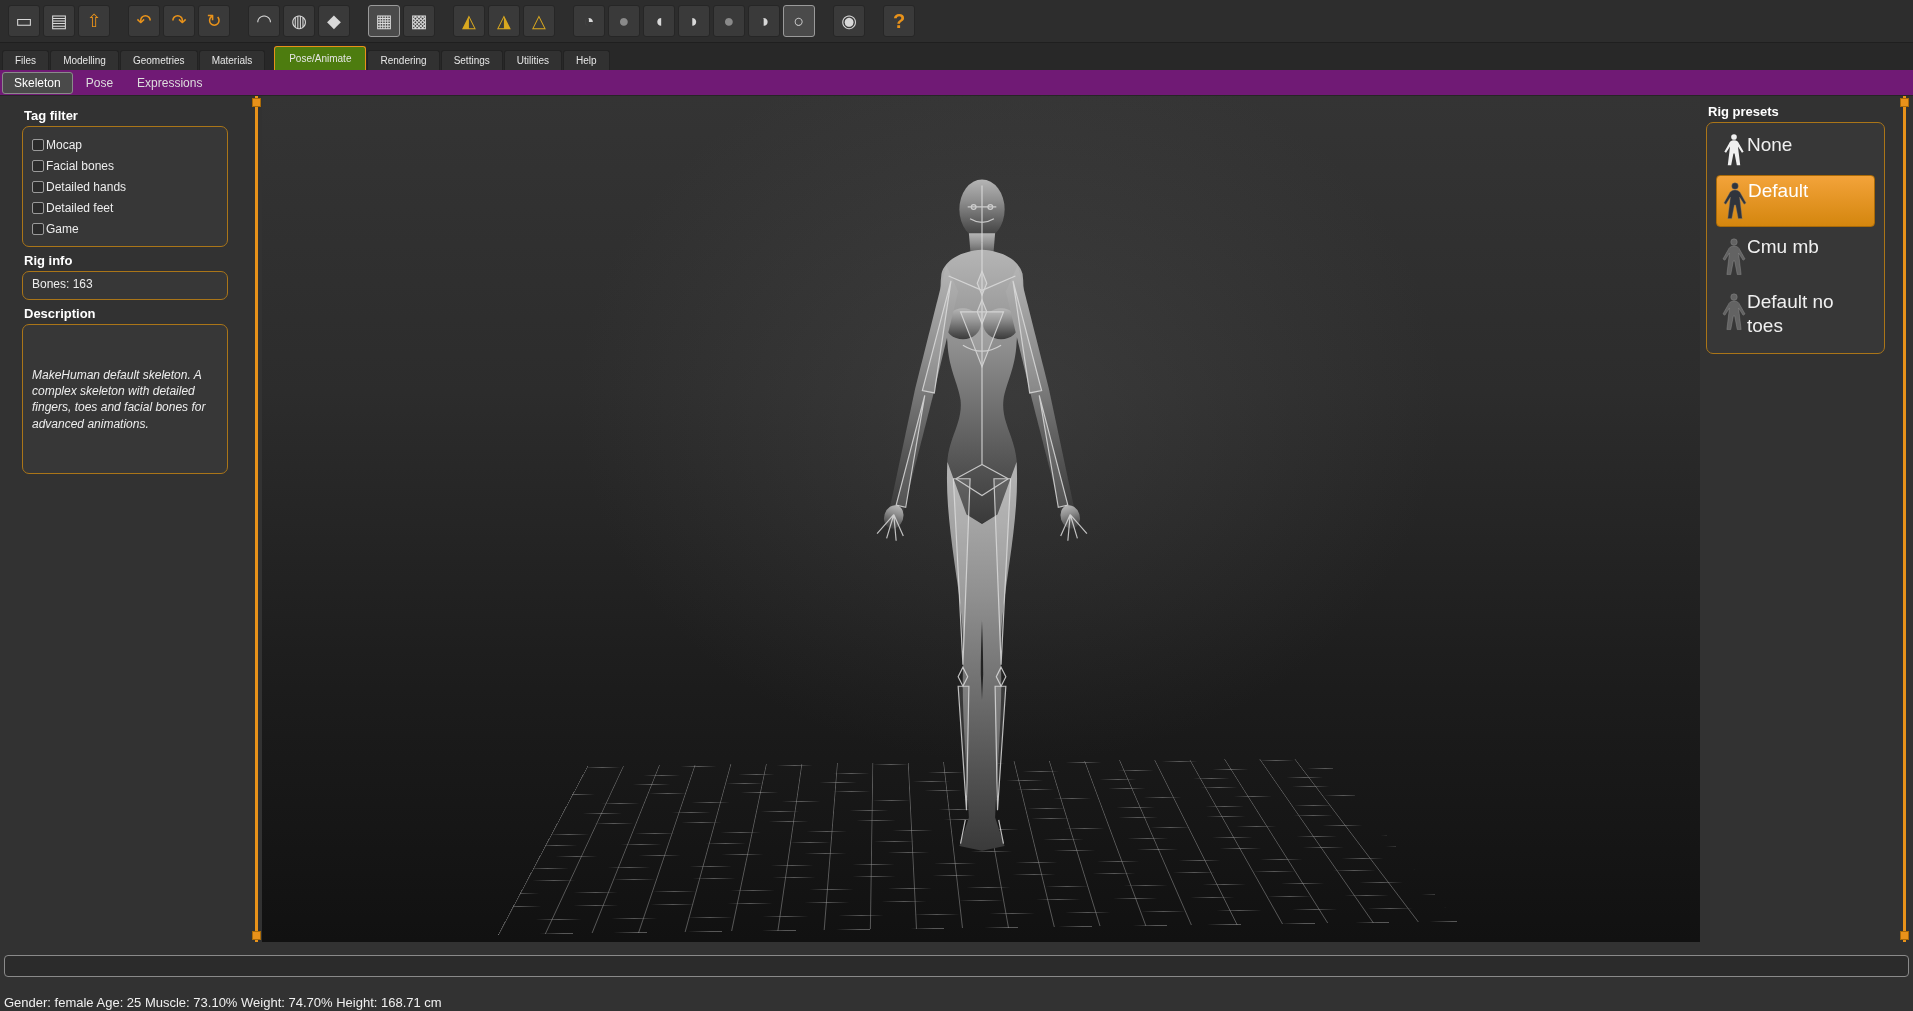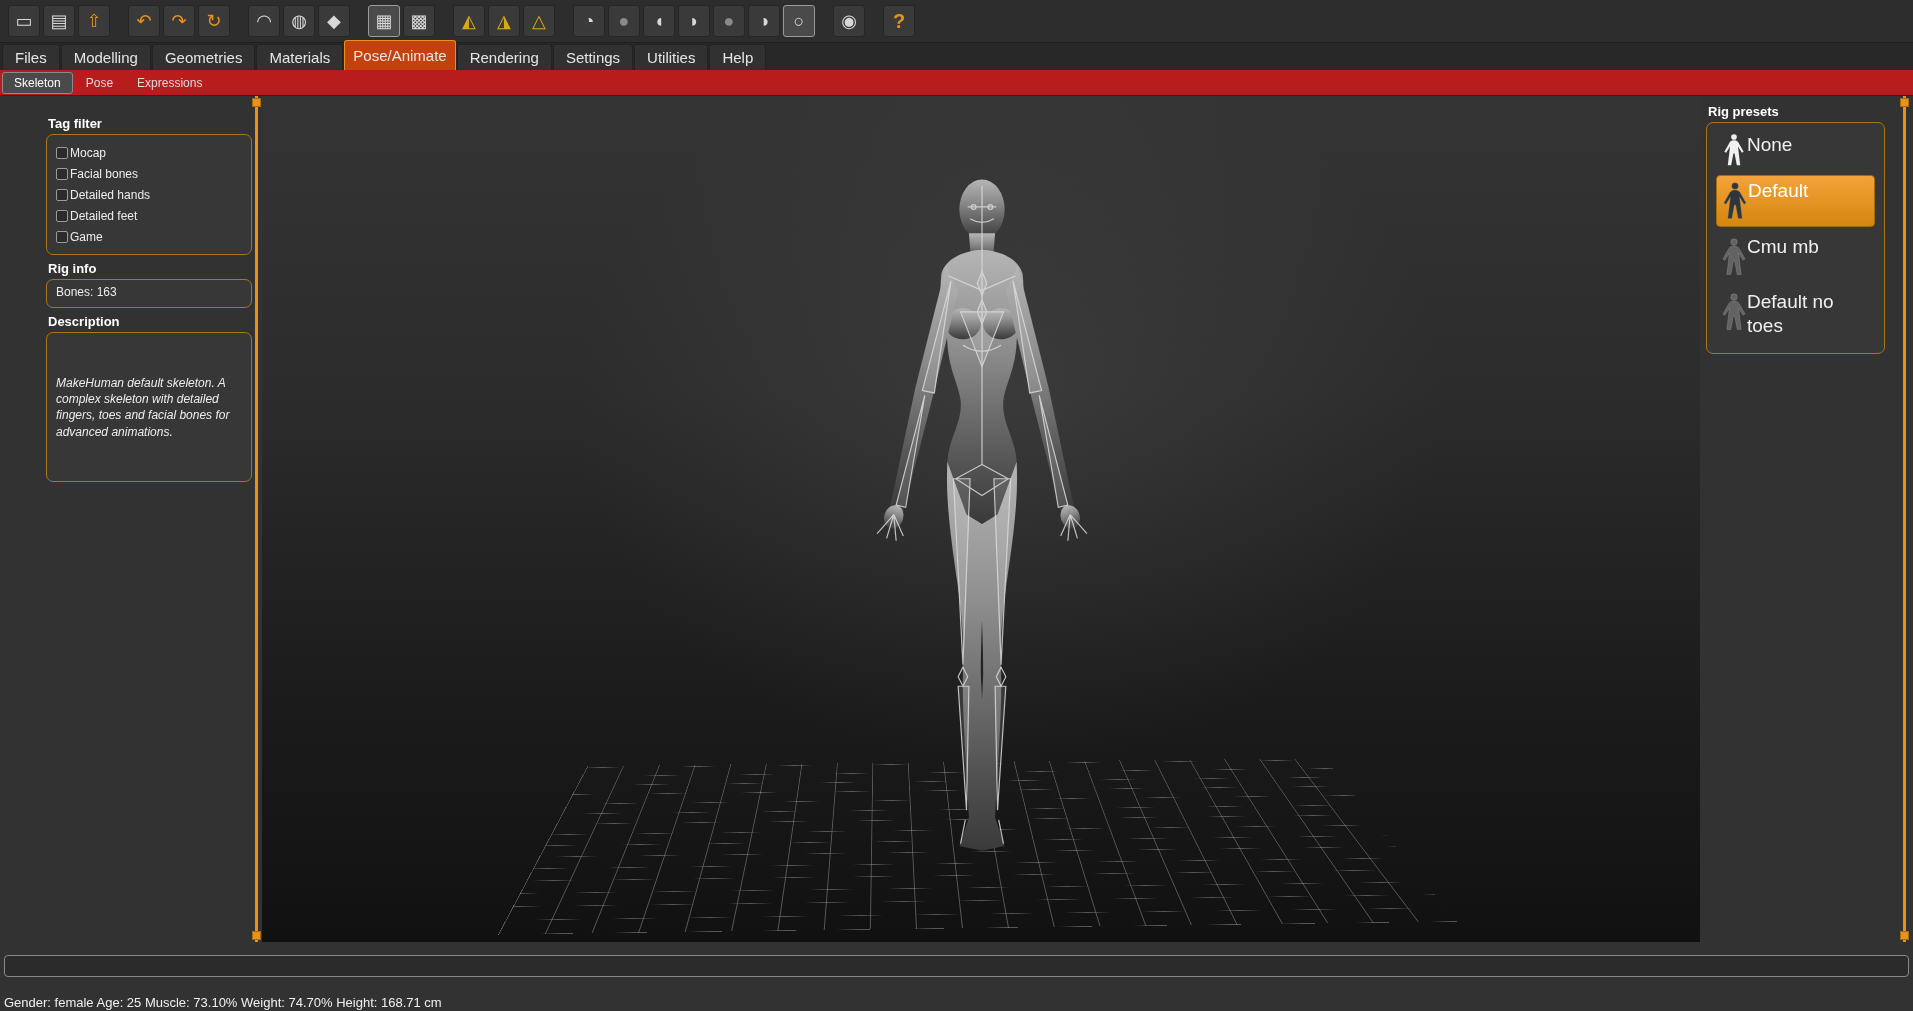--- a/index.html
+++ b/index.html
@@ -17,33 +17,33 @@
           cursor:pointer; }
   .tbtn.active { background:#4a4a4a; border:1px solid #9a9a9a; }
   .glyph { font-size:18px; line-height:1; color:#d8d8d8; }
   .c-light { color:#d8d8d8; } .c-dim { color:#8a8a8a; }
   .c-orange { color:#e8921a; } .c-yellow { color:#d9a81f; }
   .c-bold { font-weight:bold; font-size:20px; }
 
   
   .tabbar { position:absolute; top:43px; left:0; right:0; height:27px; background:#282828;
             display:flex; align-items:flex-end; padding:0 2px; }
-  .tab { padding:4px 12px; color:#e6e6e6; font-size:15px; background:#313131;
+  .tab { padding:4px 12px; color:#e6e6e6; font-size:10px; background:#313131;
          border:1px solid #222; border-bottom:none; border-radius:3px 3px 0 0;
          margin-right:1px; cursor:pointer; white-space:nowrap; }
-  .tab.active { background:#c2410c; border:1px solid #e8921a; border-bottom:none;
-                padding:6px 8px; }
-  .subtabbar { position:absolute; top:70px; left:0; right:0; height:26px; background:#b91c1c;
+  .tab.active { background:#4d7c0f; border:1px solid #e8921a; border-bottom:none;
+                padding:6px 14px;margin-left:8px; }
+  .subtabbar { position:absolute; top:70px; left:0; right:0; height:26px; background:#701a75;
                border-bottom:1px solid #262626; display:flex; align-items:center; padding:0 2px; gap:2px; }
   .subtab { padding:3px 11px; font-size:12px; color:#dddddd; cursor:pointer; }
   .subtab.active { background:#4a4a4a; border:1px solid #8a8a8a; border-radius:3px; color:#fff; }
 
   
   .content { position:absolute; top:96px; left:0; right:0; bottom:69px; background:#323232; }
-  .panel-left  { position:absolute; left:0; top:12px; bottom:0; width:250px; padding:2px 22px;margin-left:24px; }
+  .panel-left  { position:absolute; left:0; top:4px; bottom:0; width:250px; padding:2px 22px; }
   .panel-right { position:absolute; right:0; top:0; bottom:4px; width:213px; padding:2px 28px 6px 6px; }
 
   .group-title { font-weight:bold; font-size:13px; color:#ffffff; margin:6px 0 3px 2px; }
   .group-box { border:1px solid #aa7518; border-radius:7px; background:#373737;
                padding:7px 9px; font-size:12px; color:#ededed; }
   .check-row { display:flex; align-items:center; gap:2px; height:21px; cursor:pointer; }
   .cb { width:12px; height:12px; border:1px solid #9a9a9a; background:#2b2b2b; border-radius:2px; flex:0 0 auto; }
   .box-desc { min-height:150px; padding-top:42px; line-height:1.35;font-style:italic; }
   .box-info { padding:5px 9px 8px; }
 

